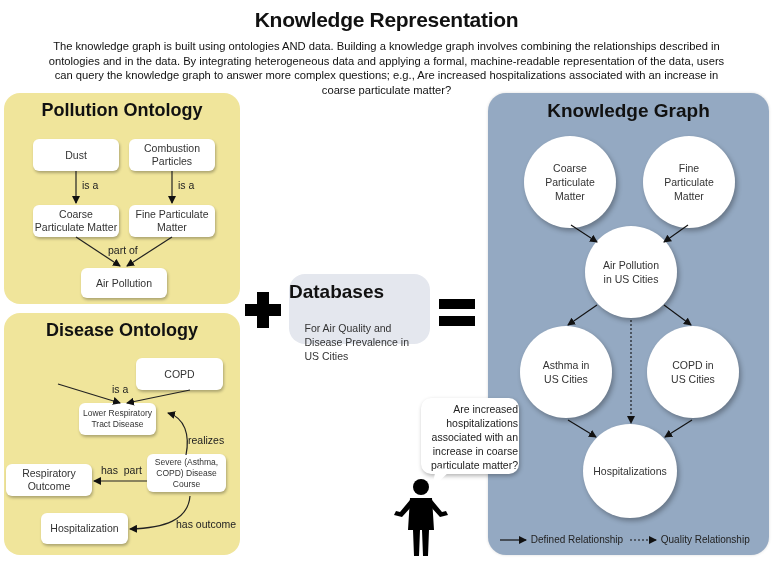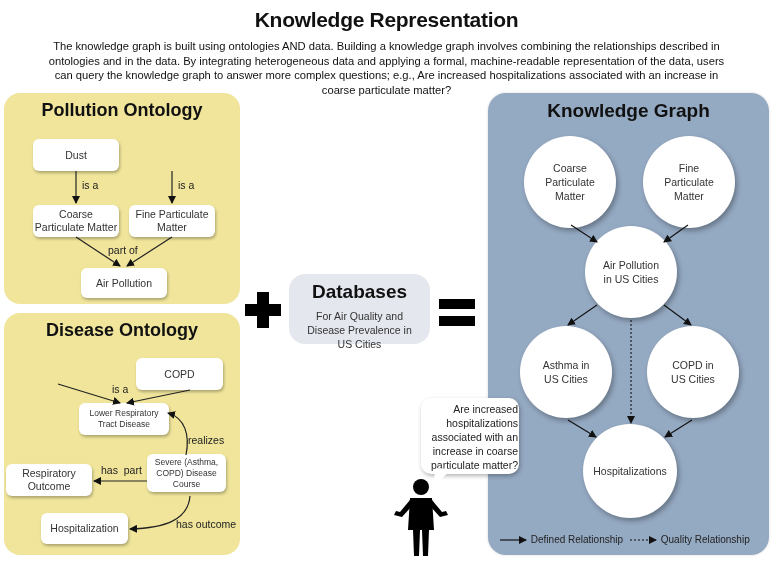--- a/index.html
+++ b/index.html
@@ -11,38 +11,41 @@
   .panel-yellow { background: #f0e59b; border-radius: 16px; }
   .panel-blue { background: #94a9c2; border-radius: 18px; box-shadow: 0 0 3px rgba(0,0,0,0.15); }
   .panel-title { position: absolute; left: 0; width: 100%; text-align: center; font-weight: bold; }
   .box { position: absolute; background: #fff; border-radius: 6px; box-shadow: 1px 2px 3px rgba(0,0,0,0.28);
          display: flex; align-items: center; justify-content: center; text-align: center;
          font-size: 10.5px; line-height: 13px; color: #333; }
   .circle { position: absolute; background: #fff; border-radius: 50%; box-shadow: 2px 3px 5px rgba(0,0,0,0.3);
             display: flex; align-items: center; justify-content: center; text-align: center;
             font-size: 10.5px; line-height: 14px; color: #333; }
   .label { position: absolute; font-size: 10.5px; color: #222; }
-  .db-box { background: #e4e7ee; border-radius: 16px; text-align: center; }
+  .db-box { background: #e4e7ee; border-radius: 16px; }
   .db-title { font-size: 19px; font-weight: bold; margin-top: 7px; color: #111; }
-  .db-sub { font-size: 10.5px; line-height: 14px; color: #333; margin-top: 6px; }
+  .db-sub { font-size: 10.5px; line-height: 14px; color: #333; margin-top: 18px; }
   .bubble { position: absolute; background: #fff; border-radius: 10px; box-shadow: 1px 2px 4px rgba(0,0,0,0.3);
             text-align: right; font-size: 10.5px; line-height: 14px; color: #222; padding-top: 4px; }
   svg.overlay { position: absolute; left: 0; top: 0; pointer-events: none; }
   .legend { position: absolute; font-size: 10px; color: #222; }
 </style>
 </head>
 <body>
 
 <div class="abs title">Knowledge Representation</div>
 <div class="abs desc">The knowledge graph is built using ontologies AND data. Building a knowledge graph involves combining the relationships described in ontologies and in the data. By integrating heterogeneous data and applying a formal, machine-readable representation of the data, users can query the knowledge graph to answer more complex questions; e.g., Are increased hospitalizations associated with an increase in coarse particulate matter?</div>
 
 <div class="abs panel-yellow" style="left:4px; top:93px; width:236px; height:211px;">
   <div class="panel-title" style="top:7px; font-size:18px;">Pollution Ontology</div>
   <div class="box" style="left:29px; top:46px; width:86px; height:32px;">
       <span>Dust</span>
+    </div>
+  <div class="box" style="left:125px; top:46px; width:86px; height:32px;">
+      <span style="display:block;width:60px;">Combustion Particles</span>
     </div>
   <div class="box" style="left:29px; top:112px; width:86px; height:32px;">
       <span style="display:block;width:84px;">Coarse Particulate Matter</span>
     </div>
   <div class="box" style="left:125px; top:112px; width:86px; height:32px;">
       <span style="display:block;width:80px;">Fine Particulate Matter</span>
     </div>
   <div class="box" style="left:77px; top:175px; width:86px; height:30px;">
       <span>Air Pollution</span>
     </div>
@@ -50,21 +53,21 @@
   <div class="label" style="left:174px; top:86px;">is a</div>
   <div class="label" style="left:104px; top:151px;">part of</div>
 </div>
 
 <div class="abs panel-yellow" style="left:4px; top:313px; width:236px; height:242px;">
   <div class="panel-title" style="top:7px; font-size:18px;">Disease Ontology</div>
   <div class="box" style="left:132px; top:45px; width:87px; height:32px;">
       <span>COPD</span>
     </div>
   <div class="label" style="left:108px; top:70px;">is a</div>
-  <div class="box" style="left:75px; top:90px; width:90px; height:32px; font-size:8.5px; line-height:11px;">
+  <div class="box" style="left:75px; top:90px; width:77px; height:32px; font-size:8.5px; line-height:11px;">
       <span style="display:block;width:80px;">Lower Respiratory Tract Disease</span>
     </div>
   <div class="label" style="left:184px; top:121px;">realizes</div>
   <div class="box" style="left:143px; top:141px; width:79px; height:38px; font-size:8.5px; line-height:11px;">
       <span style="display:block;width:72px;">Severe (Asthma, COPD) Disease Course</span>
     </div>
   <div class="box" style="left:2px; top:151px; width:86px; height:32px;text-align:center;">
       <span style="display:block;width:64px;">Respiratory Outcome</span>
     </div>
   <div class="label" style="left:97px; top:151px; white-space:pre;">has  part</div>

